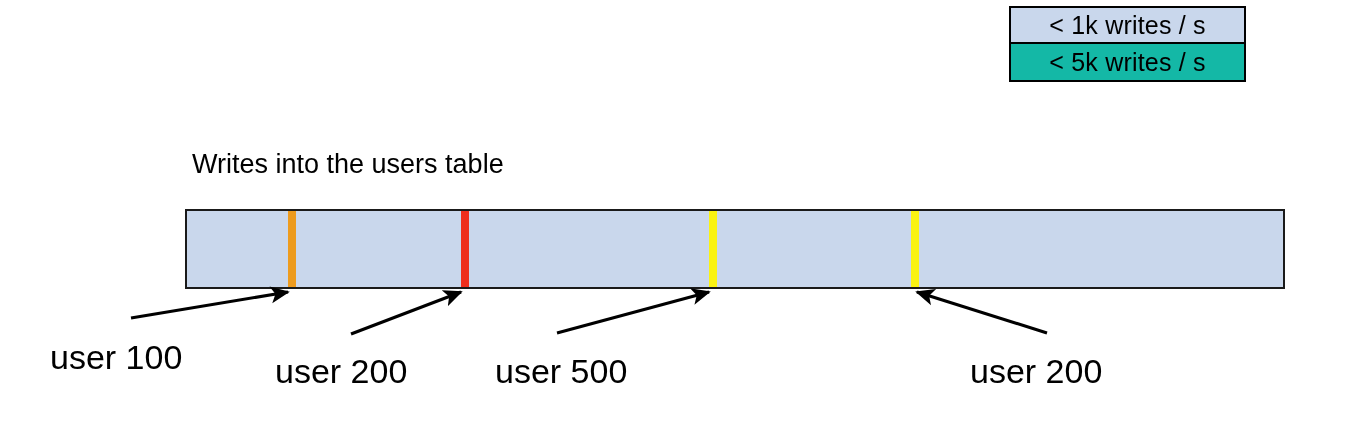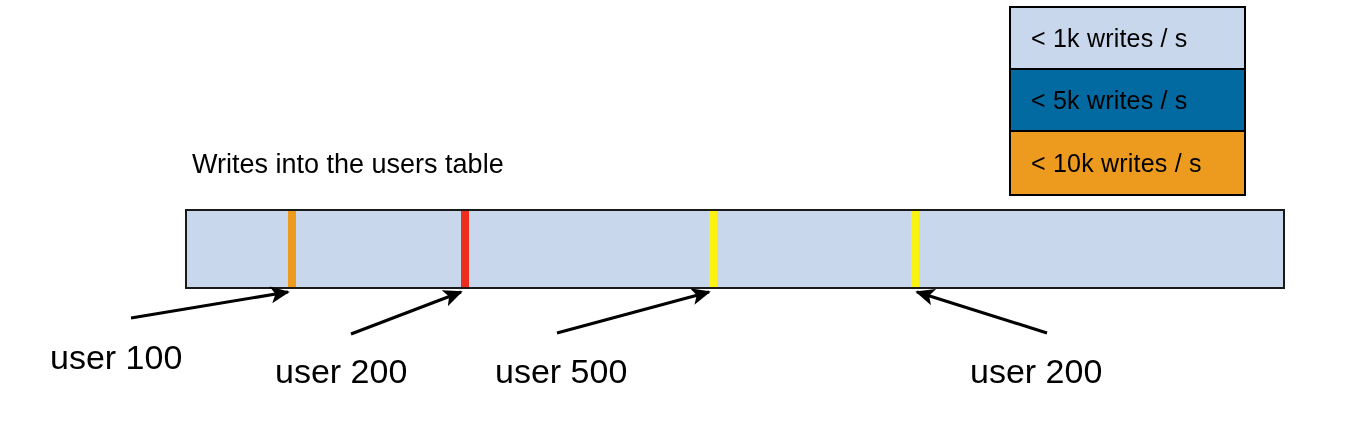--- a/index.html
+++ b/index.html
@@ -19,31 +19,30 @@
   
   #legend {
     position: absolute;
     left: 1009px;
     top: 6px;
     width: 237px;
     border: 2px solid #000000;
     box-sizing: border-box;
   }
   .legend-row {
-    height: 62px;
+    height: 36px;
     border-bottom: 2px solid #000000;
     display: flex;
     align-items: center;
-    justify-content: flex-start;
+    justify-content: center;
     box-sizing: border-box;
     font-size: 25px;
     line-height: 1;
     letter-spacing: 0.2px;
     white-space: nowrap;
-    padding-left: 20px;
   }
   .legend-row:last-child {
     border-bottom: none;
   }
 
   
   #chart-title {
     position: absolute;
     left: 192px;
     top: 151px;
@@ -88,25 +87,22 @@
     white-space: nowrap;
   }
 </style>
 </head>
 <body>
 
 <div id="legend">
   <div class="legend-row" style="background: rgb(201, 215, 236);">
     <span>&lt; 1k writes / s</span>
   </div>
-  <div class="legend-row" style="background: #0369a1;">
+  <div class="legend-row" style="background: #14b8a6;">
     <span>&lt; 5k writes / s</span>
-  </div>
-  <div class="legend-row" style="background: rgb(237, 155, 30);">
-    <span>&lt; 10k writes / s</span>
   </div>
 </div>
 
 <div id="chart-title">Writes into the users table</div>
 
 <div id="bar" style="background: rgb(201, 215, 236); border-color: rgb(26, 26, 26);">
   <div class="stripe" style="background: rgb(237, 155, 30); left: 101px;"></div>
   <div class="stripe" style="background: rgb(238, 46, 28); left: 274px;"></div>
   <div class="stripe" style="background: rgb(250, 243, 18); left: 522px;"></div>
   <div class="stripe" style="background: rgb(250, 243, 18); left: 724px;"></div>

